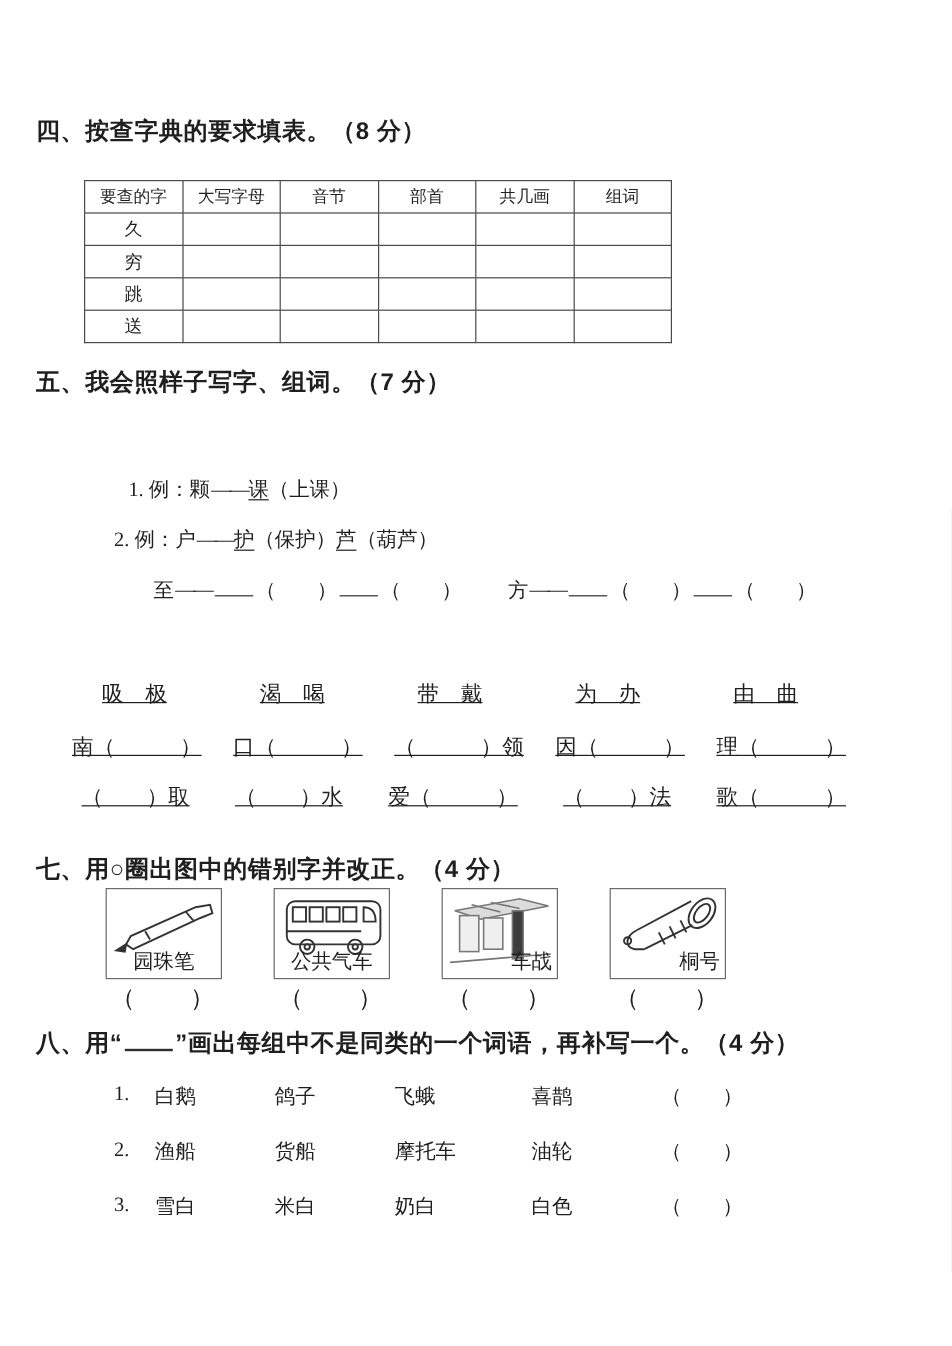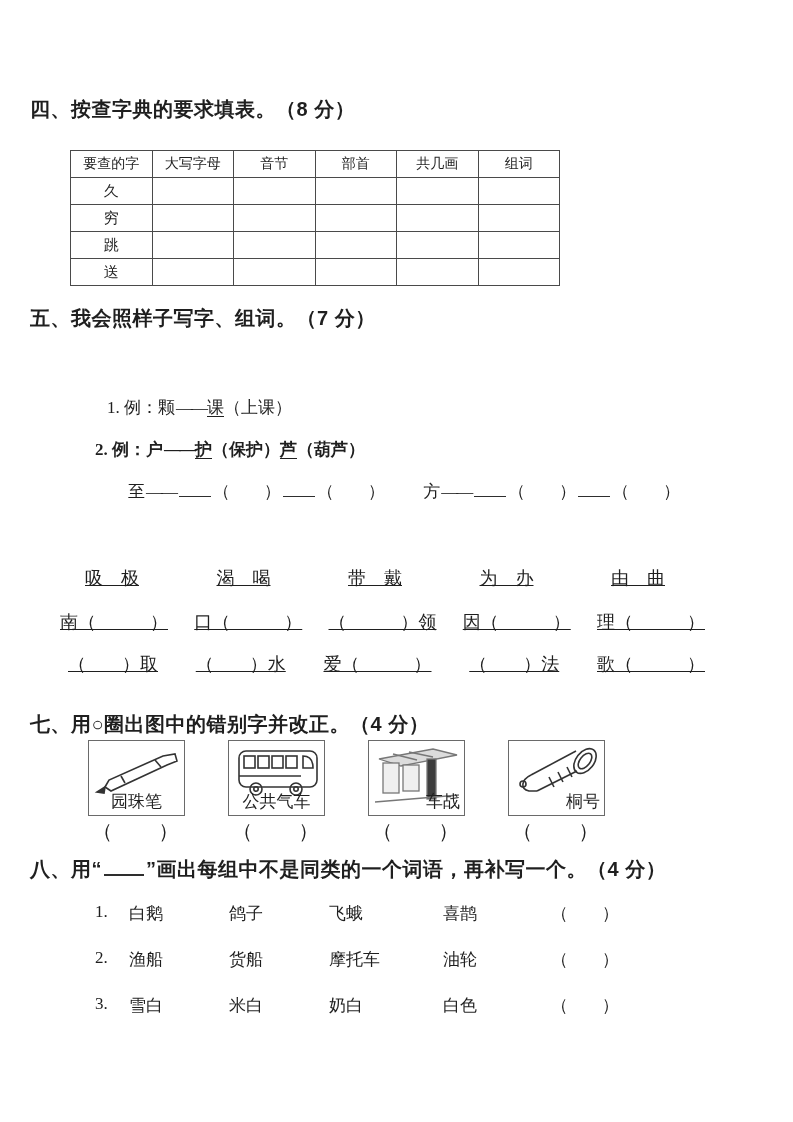--- a/index.html
+++ b/index.html
@@ -138,21 +138,21 @@
   </tbody>
     </table>
 
   <div class="abs sec-title" style="top:305px;left:30px;">五、我会照样子写字、组词。（7 分）</div>
 
   <div class="abs line" style="top:350px;left:107px;margin-top:46px;">
     <span>1. 例：颗</span><span class="dash">——</span><span class="u">课</span><span>（上课）</span>
   </div>
 
 
-  <div class="abs line" style="top:438px;left:95px;font-weight:bold;">
+  <div class="abs line" style="top:438px;left:95px;">
     <span>2. 例：户</span><span class="dash">——</span><span class="u">护</span><span>（保护）</span><span class="u">芦</span><span>（葫芦）</span>
   </div>
 
   <div class="abs line" style="top:480px;left:128px;">
     <span class="grp" style="margin-right:34px;">
       <span>至</span><span class="dash">——</span><span class="blank sm"></span><span>（　　）</span><span class="blank sm"></span><span>（　　）</span>
     </span>
     <span class="grp">
       <span>方</span><span class="dash">——</span><span class="blank sm"></span><span>（　　）</span><span class="blank sm"></span><span>（　　）</span>
     </span>

